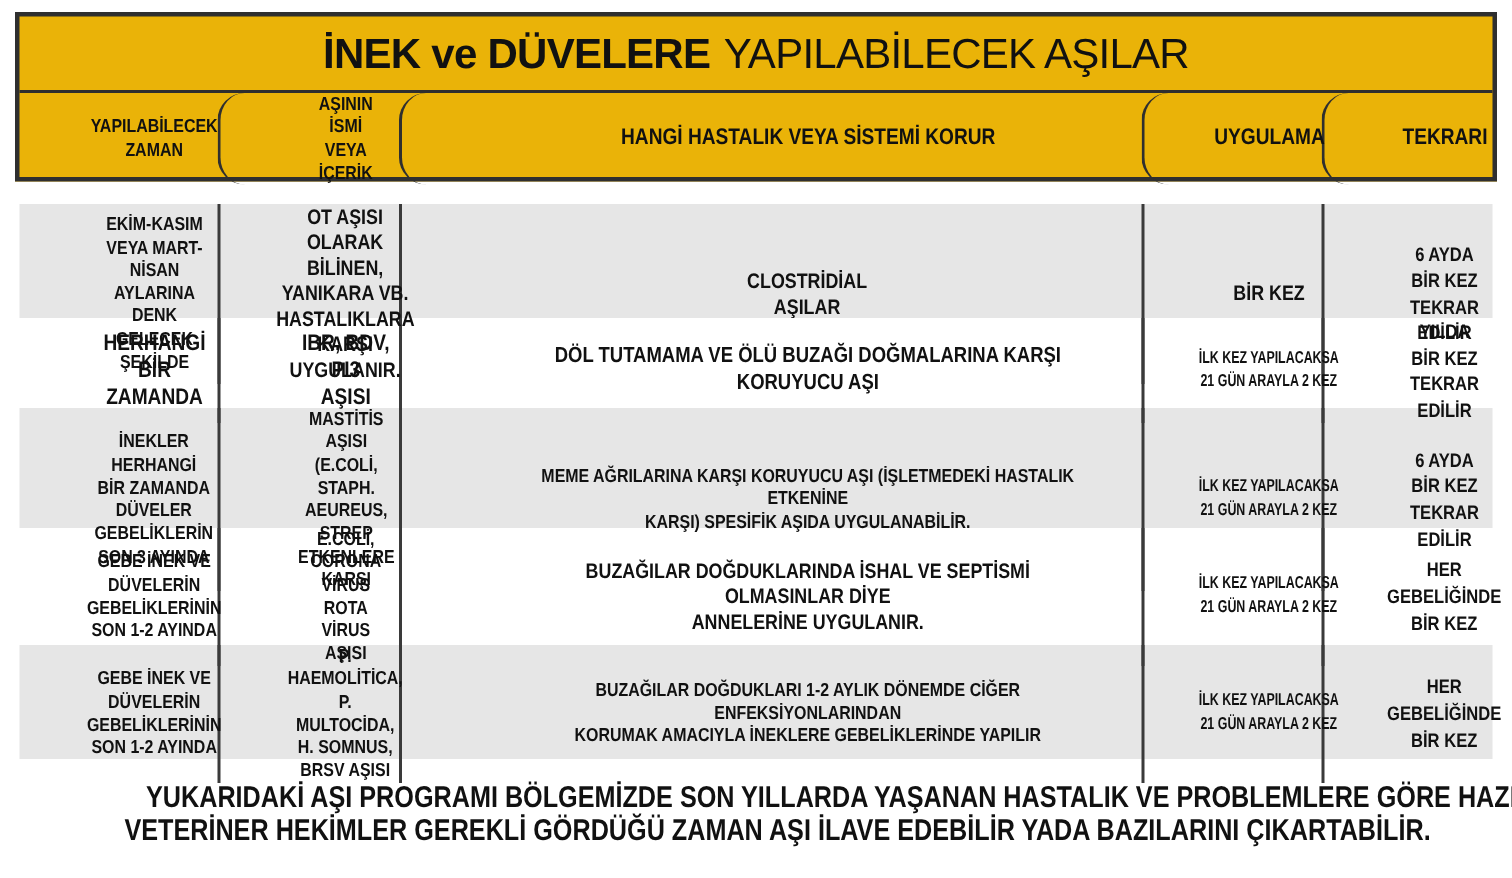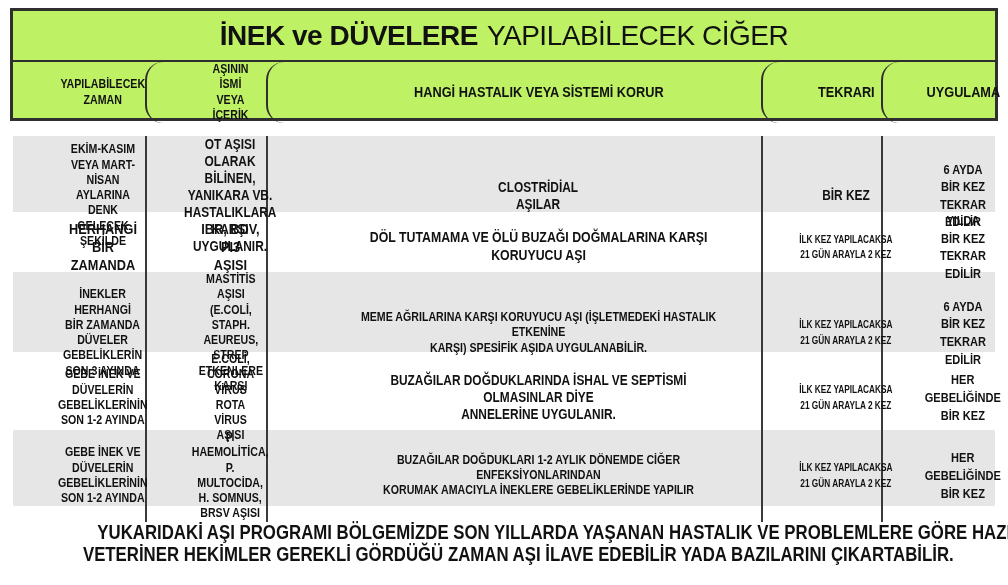--- a/index.html
+++ b/index.html
@@ -1,20 +1,20 @@
 <!DOCTYPE html>
 <html><head>
 <meta charset="utf-8">
 <style>
   html,body{margin:0;padding:0;background:#ffffff;width:1008px;height:585px;overflow:hidden;}
   body{font-family:"Liberation Sans","DejaVu Sans",sans-serif;color:#111;}
   .page{width:1008px;height:585px;box-sizing:border-box;padding-top:8px;}
   .tbl{width:988px;margin:0 auto;}
   
-  .head-block{border:3px solid #2f2f2f;box-sizing:border-box;background:#bef264;}
+  .head-block{border:3px solid #2f2f2f;box-sizing:border-box;background:#eab308;}
   .title-row{height:49px;display:flex;align-items:center;justify-content:center;
              border-bottom:2px solid #2f2f2f;letter-spacing:-0.5px;}
   .title-row .t-bold{font-weight:700;font-size:28px;}
   .title-row .t-reg{font-weight:400;font-size:28px;margin-left:9px;}
   .grid{display:grid;grid-template-columns:132px 121px 495px 120px 1fr;}
   .cell{display:flex;align-items:center;justify-content:center;text-align:center;
         box-sizing:border-box;min-width:0;padding-left:48px;}
   .header-row{height:56px;}
   .header-row .cell + .cell{border-left:2px solid #2f2f2f;border-radius:18px;}
   .header-row .txt{font-size:14.5px;}
@@ -49,39 +49,39 @@
 </style>
 </head>
 <body>
 
 <div class="page">
   <div class="tbl">
 
     <div class="head-block">
       <div class="title-row">
         <span class="t-bold">İNEK ve DÜVELERE</span>
-        <span class="t-reg">YAPILABİLECEK CİĞER</span>
+        <span class="t-reg">YAPILABİLECEK AŞILAR</span>
       </div>
       <div class="grid header-row">
         <div class="cell c1">
             <span class="txt">YAPILABİLECEK
 ZAMAN</span>
           </div>
         <div class="cell c2">
             <span class="txt">AŞININ İSMİ
 VEYA İÇERİK</span>
           </div>
         <div class="cell c3">
             <span class="txt">HANGİ HASTALIK VEYA SİSTEMİ KORUR</span>
           </div>
+        <div class="cell c4">
+            <span class="txt" style="transform:scaleX(0.85);font-size:15px">UYGULAMA</span>
+          </div>
         <div class="cell c5">
             <span class="txt" style="font-size:15px">TEKRARI</span>
-          </div>
-        <div class="cell c4">
-            <span class="txt" style="transform:scaleX(0.85);font-size:15px">UYGULAMA</span>
           </div>
       </div>
     </div>
 
     <div class="data-block">
 
       <div class="grid data-row">
         <div class="cell c1">
             <span class="txt">EKİM-KASIM
 VEYA MART-NİSAN

